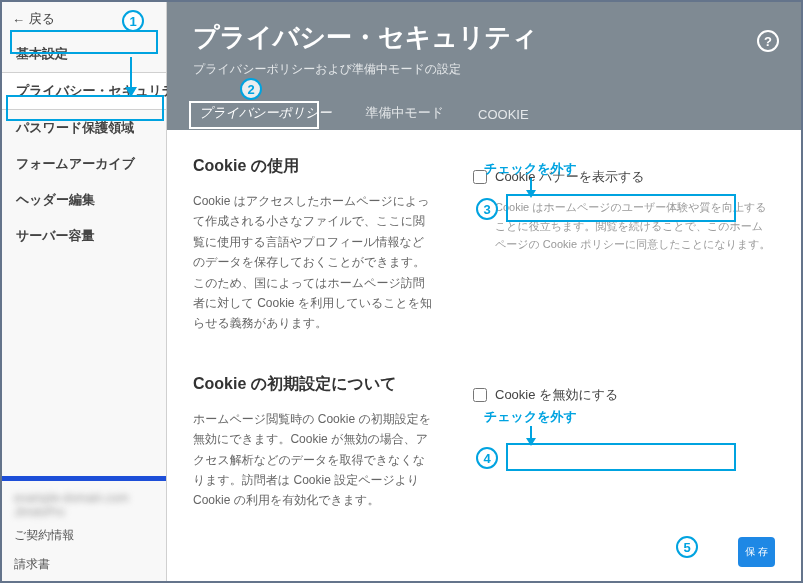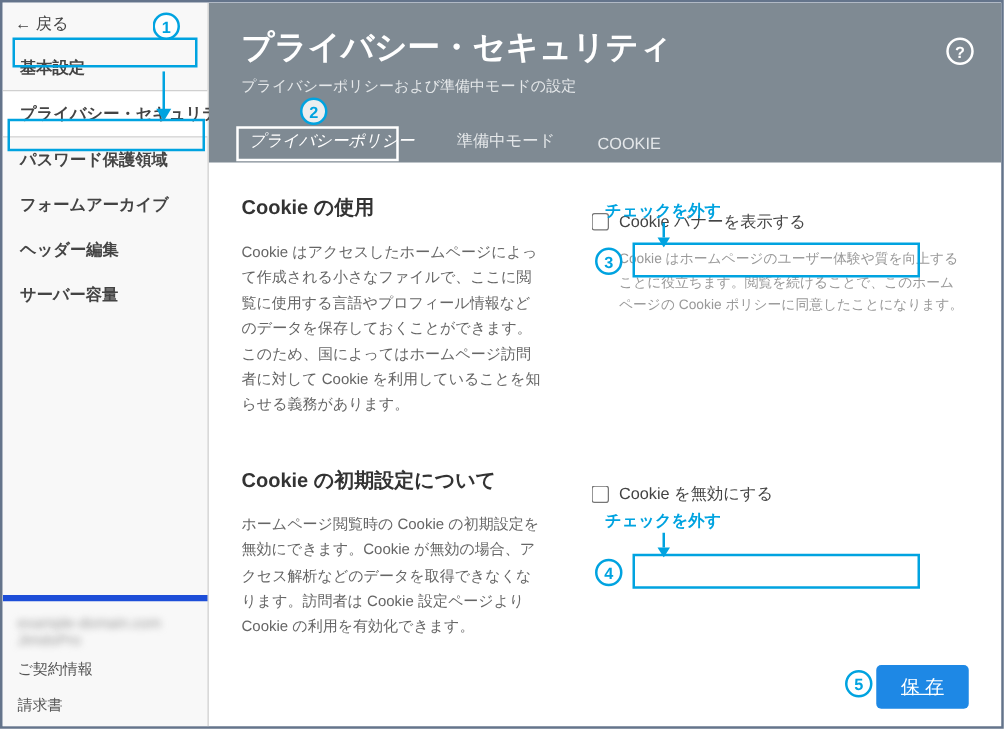--- a/index.html
+++ b/index.html
@@ -26,21 +26,21 @@
 .content { padding: 26px 26px 10px 26px; overflow-y: auto; flex:1; }
 .section { display: flex; gap: 30px; margin-bottom: 40px; }
 .sec-left { width: 240px; }
 .sec-left h3 { font-size: 16px; font-weight: 600; color: #333; margin-bottom: 14px; }
 .sec-left p { font-size: 12px; color: #666; line-height: 1.7; }
 .sec-right { flex:1; position: relative; padding-top: 6px; }
 .cbwrap { display: flex; align-items: center; gap: 8px; padding: 6px 10px; font-size: 13px; color:#444; }
 .cbwrap input { width:14px; height:14px; }
 .hint { font-size: 11px; color: #999; line-height: 1.7; padding: 6px 4px 0 32px; }
 .footer { display:flex; justify-content:flex-end; padding: 0 26px 14px; }
-.save { background:#1e88e5; color:#fff; border:none; border-radius:4px; padding:8px 20px; font-size:15px; cursor:pointer;text-decoration:underline; }
+.save { background:#1e88e5; color:#fff; border:none; border-radius:4px; padding:8px 7px; font-size:10px; cursor:pointer; }
 
 .anno-num { position:absolute; width:22px; height:22px; border:2px solid #00a3e0; border-radius:50%; color:#00a3e0; font-size:13px; font-weight:700; display:flex; align-items:center; justify-content:center; background:rgba(255,255,255,0.85); pointer-events:none; z-index:20; }
 .anno-box { position:absolute; border:2px solid #00a3e0; pointer-events:none; z-index:15; }
 .anno-text { position:absolute; color:#00a3e0; font-size:13px; pointer-events:none; z-index:20;font-weight:bold; }
 .anno-arrow { position:absolute; color:#00a3e0; pointer-events:none; z-index:20; }
 </style>
 </head>
 <body>
 
 <div class="app">

